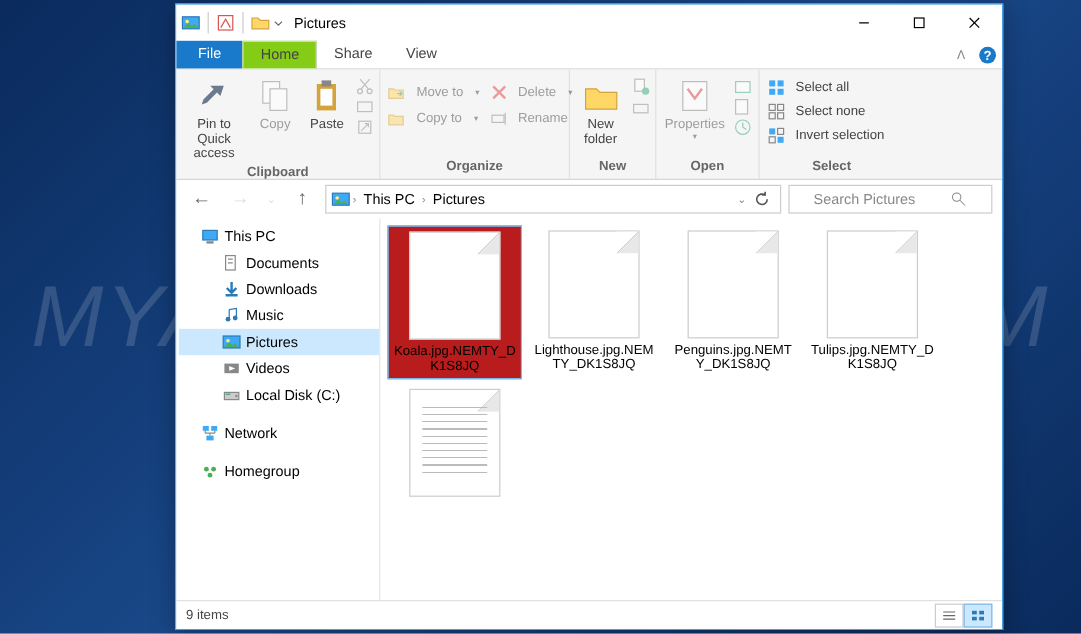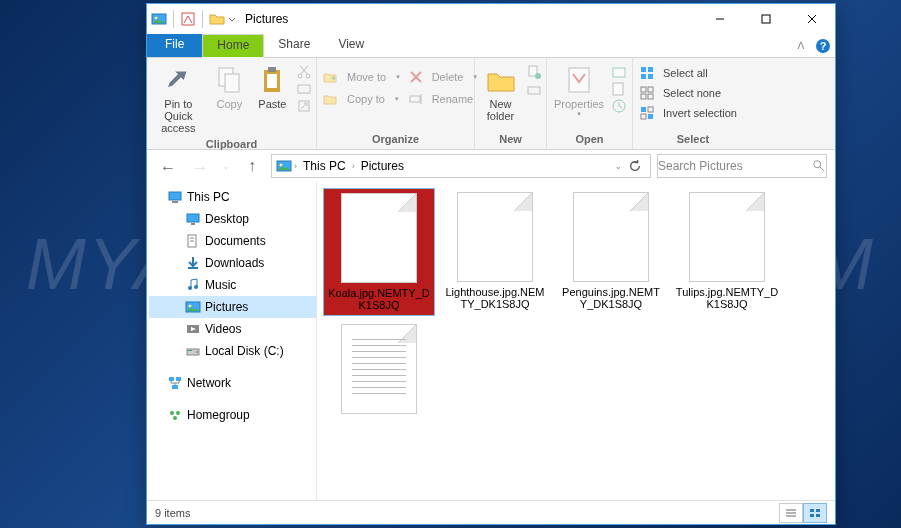--- a/index.html
+++ b/index.html
@@ -33,21 +33,21 @@
 .rcol { display: flex; flex-direction: column; gap: 1px; }
 .dim { opacity: 0.5; }
 
 .addrbar { height: 32px; display: flex; align-items: center; gap: 6px; padding: 4px 8px; background: #fff; }
 .navarrow { width: 26px; height: 24px; display: flex; align-items: center; justify-content: center; color: #666; font-size: 16px; }
 .navarrow.dim { color: #bbb; }
 .addrbox { flex: 1; height: 24px; border: 1px solid #ccc; display: flex; align-items: center; padding: 0 4px; font-size: 12px; gap: 2px; }
 .addrbox .crumb { padding: 0 4px; }
 .addrbox .caret { color: #888; font-size: 9px; }
 .refresh-btn { width: 22px; display: flex; align-items: center; justify-content: center; color: #555; }
-.searchbox { width: 170px; height: 24px; border: 1px solid #ccc; display: flex; align-items: center; padding: 0 0; font-size: 12px; color: #888; }
+.searchbox { width: 170px; height: 24px; border: 1px solid #ccc; display: flex; align-items: center; padding: 0 20px; font-size: 12px; color: #888; }
 
 .body { flex: 1; display: flex; overflow: hidden; background: #fff; }
 .sidebar { width: 170px; border-right: 1px solid #e5e5e5; overflow-y: auto; padding: 4px 0 4px 2px; position: relative; }
 .sidebar::-webkit-scrollbar { width: 16px; }
 .sidebar::-webkit-scrollbar-track { background: #f0f0f0; }
 .sidebar::-webkit-scrollbar-thumb { background: #c0c0c0; }
 .tree-item { display: flex; align-items: center; gap: 4px; padding: 3px 6px; font-size: 12px; color: #000; }
 .tree-item.lvl0 { padding-left: 18px; }
 .tree-item.lvl1 { padding-left: 36px; }
 .tree-item.selected { background: #cce8ff; }
@@ -390,29 +390,20 @@
             <svg viewBox="0 0 16 16">
               <rect x="2" y="3" width="12" height="8" fill="#3fa9f5" stroke="#2a7ab8"></rect>
               <rect x="5" y="12" width="6" height="2" fill="#888"></rect>
             </svg>
           </span>
           <span>This PC</span>
         </div>
       <div class="tree-item lvl1">
           <span class="tree-icon">
             <svg viewBox="0 0 16 16">
-              <rect x="2" y="3" width="12" height="8" fill="#3fa9f5" stroke="#2a7ab8"></rect>
-              <rect x="6" y="12" width="4" height="2" fill="#888"></rect>
-            </svg>
-          </span>
-          <span>Desktop</span>
-        </div>
-      <div class="tree-item lvl1">
-          <span class="tree-icon">
-            <svg viewBox="0 0 16 16">
               <rect x="3" y="2" width="8" height="12" fill="#fff" stroke="#888"></rect>
               <line x1="5" y1="5" x2="9" y2="5" stroke="#888"></line>
               <line x1="5" y1="8" x2="9" y2="8" stroke="#888"></line>
             </svg>
           </span>
           <span>Documents</span>
         </div>
       <div class="tree-item lvl1">
           <span class="tree-icon">
             <svg viewBox="0 0 16 16">

